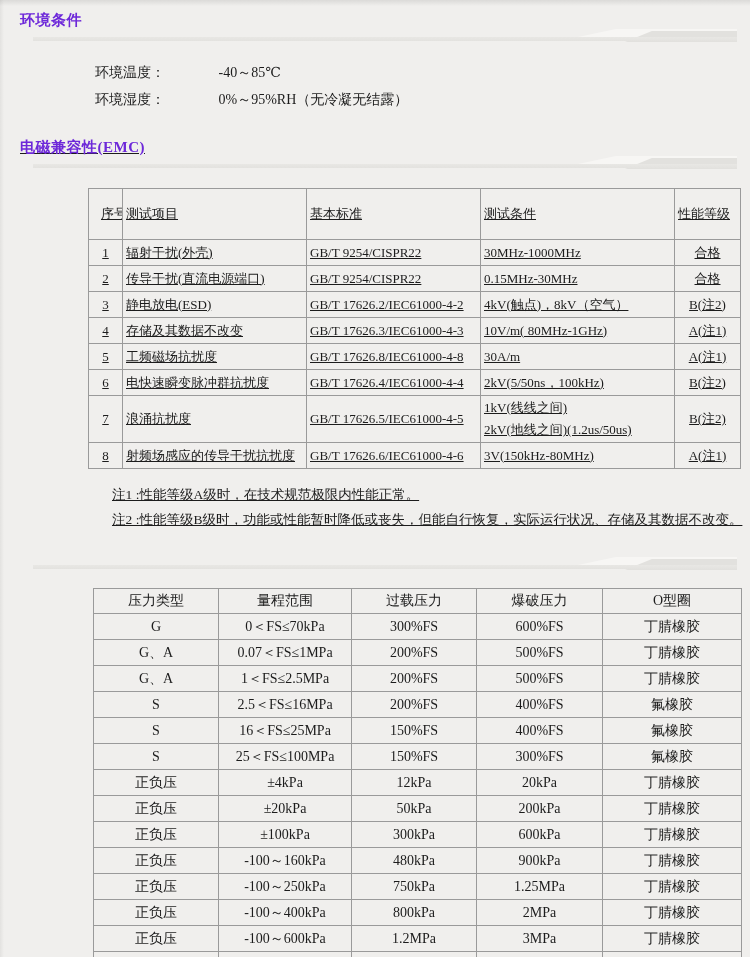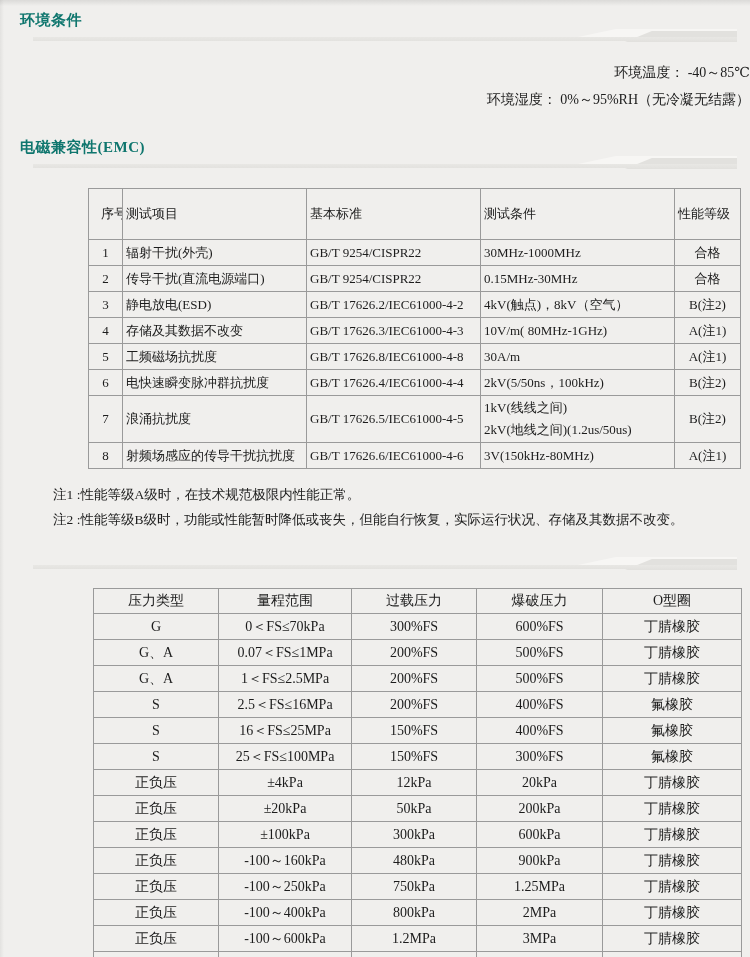--- a/index.html
+++ b/index.html
@@ -19,57 +19,57 @@
   body::after { 
     content:""; position:absolute; top:0; left:0; bottom:0; width:4px;
     background:linear-gradient(90deg, rgba(110,110,108,0.10), rgba(110,110,108,0));
     pointer-events:none;
   }
   .page { padding-top:11px; }
 
   
   .sec-title {
     margin:0 0 2px 20px;
-    font-size:15px; font-weight:bold; color:#0f766e;
+    font-size:15px; font-weight:bold; color:#6d28d9;
     letter-spacing:0.5px;
   }
   .sec-rule { position:relative; height:12px; margin:0 13px 0 33px; }
   .rule-line {
     position:absolute; left:0; right:0; bottom:3px; height:4px;
     background:linear-gradient(180deg,#e8e7e4,#e3e2df);
   }
   .wedge-light {
     position:absolute; right:0; bottom:3px; width:178px; height:12px;
     background:#f7f6f4;
     clip-path:polygon(0 100%, 32% 0, 100% 0, 100% 100%);
   }
   .wedge-gray {
     position:absolute; right:0; bottom:2px; width:112px; height:11px;
     background:#e2e1de;
     clip-path:polygon(0 100%, 24% 0, 100% 0, 100% 100%);
   }
 
   
   .env-rows { margin:15px 0 0 95px; font-size:14px; }
-  .env-row { line-height:27px;text-align:right; }
+  .env-row { line-height:27px; }
   .env-label { display:inline-block; width:120px; }
 
   
   table { border-collapse:collapse; table-layout:fixed; }
   th, td { border:1px solid #9a9a9a; font-weight:normal; }
 
-  .emc-section { margin-top:25px; }
+  .emc-section { margin-top:25px;text-decoration:underline; }
   .emc-table { margin:17px 0 0 88px; width:652px; font-size:13px; }
   .emc-table th { height:22px; text-align:left; padding:14px 3px; white-space:nowrap; overflow:hidden; }
   .emc-table th:nth-child(1) { text-align:center; padding:12px; }
   .emc-table td { height:23px; line-height:22px; padding:1px 3px; white-space:nowrap; overflow:hidden; }
   .emc-table td:nth-child(1), .emc-table td:nth-child(5) { text-align:center; padding:1px 0; }
   .emc-table td:nth-child(4) { white-space:pre; }
 
-  .notes { margin:13px 0 0 53px; font-size:13.5px; }
+  .notes { margin:13px 0 0 112px; font-size:13.5px; }
   .notes p { margin:0; line-height:25px; }
 
   .op-section { margin-top:28px; }
   .op-table { margin:16px 0 0 93px; width:648px; font-size:14px; }
   .op-table th { height:22px; text-align:center; white-space:nowrap; overflow:hidden; }
   .op-table td { height:23px; line-height:23px; text-align:center; white-space:nowrap; overflow:hidden; }
 </style>
 </head>
 <body>
 

